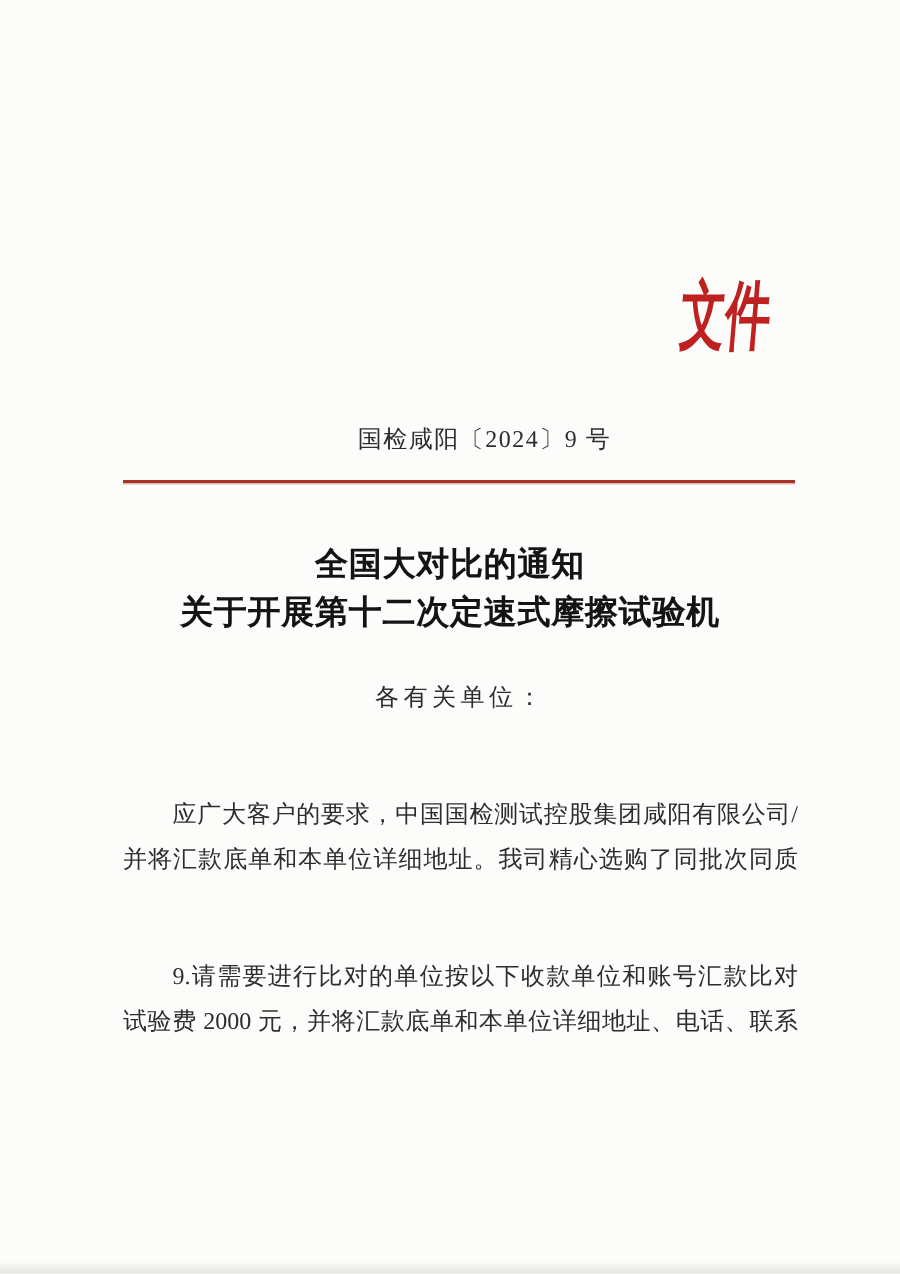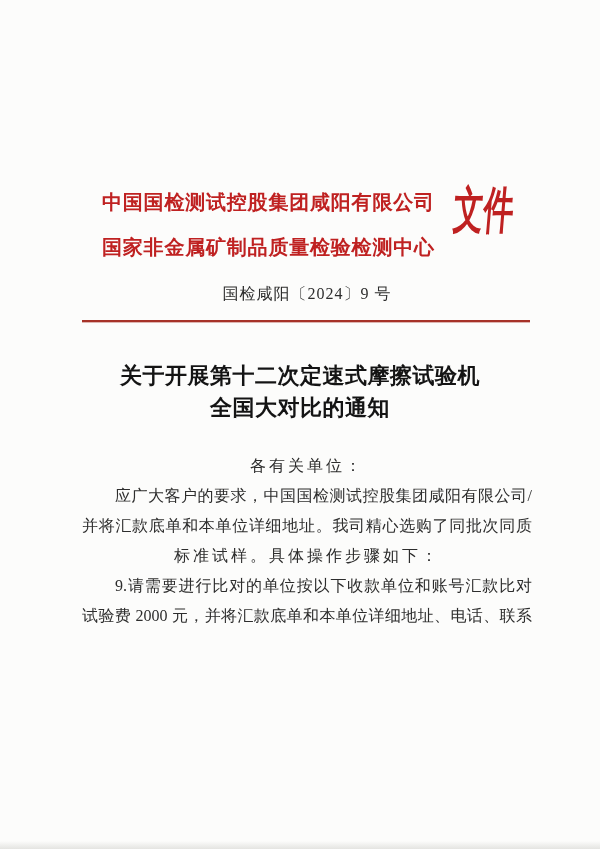--- a/index.html
+++ b/index.html
@@ -25,21 +25,21 @@
     position: absolute; left: 456px; top: 184px;
     color: var(--red_header, #bf2121);
     font-weight: 700; font-size: 50px; line-height: 52px;
     white-space: nowrap;
     transform: scaleX(0.60) skewX(-8deg);
     transform-origin: left top;
   }
 
   
   .doc-number {
-    position: absolute; left: 82px; top: 283px; width: 450px;
+    position: absolute; left: 98px; top: 283px; width: 450px;
     text-align: center; font-size: 16px; line-height: 22px;
     letter-spacing: 1px; color: var(--text_body, #2d2d2d);
   }
 
   
   .red-divider {
     position: absolute; left: 82px; top: 320px; width: 448px; height: 2px;
     background: var(--red_line, #a63228);
     box-shadow: 0 1px 0 rgba(166,50,40,0.35);
   }
@@ -52,53 +52,48 @@
   }
 
   
   .body-text {
     position: absolute; left: 82px; top: 451px; width: 450px;
     font-size: 16px; line-height: 30px; color: var(--text_body, #2d2d2d);
   }
   .line { width: 100%; height: 30px; }
   .just { text-align: justify; text-align-last: justify; }
   .short { text-align: center; letter-spacing: 3px; }
-  .indent { padding-left: 33px; }
+  .indent { padding-left: 33px; margin-top: 48px; }
 
   
   .scan-edge {
     position: absolute; left: 0; bottom: 0; width: 600px; height: 8px;
     background: linear-gradient(to bottom, rgba(252,252,251,0), #e4e4e1);
   }
 </style>
 </head>
 <body>
 
 <div class="page">
 
-  <div class="org-names">
-    <div class="org-line1">中国国检测试控股集团咸阳有限公司</div>
-    <div class="org-line2">国家非金属矿制品质量检验检测中心</div>
-  </div>
 
   <div class="doc-type">文件</div>
 
   <div class="doc-number">国检咸阳〔2024〕9 号</div>
 
   <div class="red-divider"></div>
 
   <div class="title">
+    <div>全国大对比的通知</div>
     <div>关于开展第十二次定速式摩擦试验机</div>
-    <div>全国大对比的通知</div>
   </div>
 
   <div class="body-text">
     <div class="line short">各有关单位：</div>
     <div class="line just indent">应广大客户的要求，中国国检测试控股集团咸阳有限公司/</div>
     <div class="line just">并将汇款底单和本单位详细地址。我司精心选购了同批次同质</div>
-    <div class="line short">标准试样。具体操作步骤如下：</div>
     <div class="line just indent">9.请需要进行比对的单位按以下收款单位和账号汇款比对</div>
     <div class="line just">试验费 2000 元，并将汇款底单和本单位详细地址、电话、联系</div>
   </div>
 
   <div class="scan-edge"></div>
 
 </div>
 
 </body></html>

